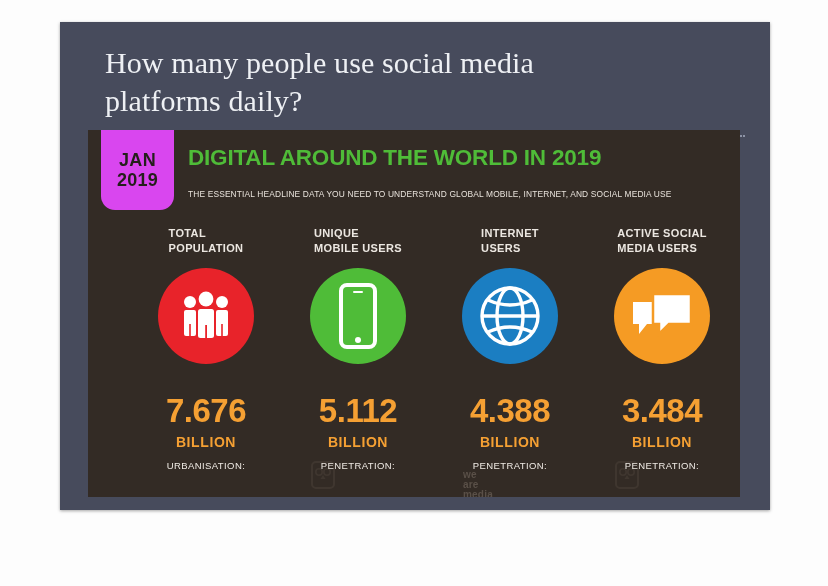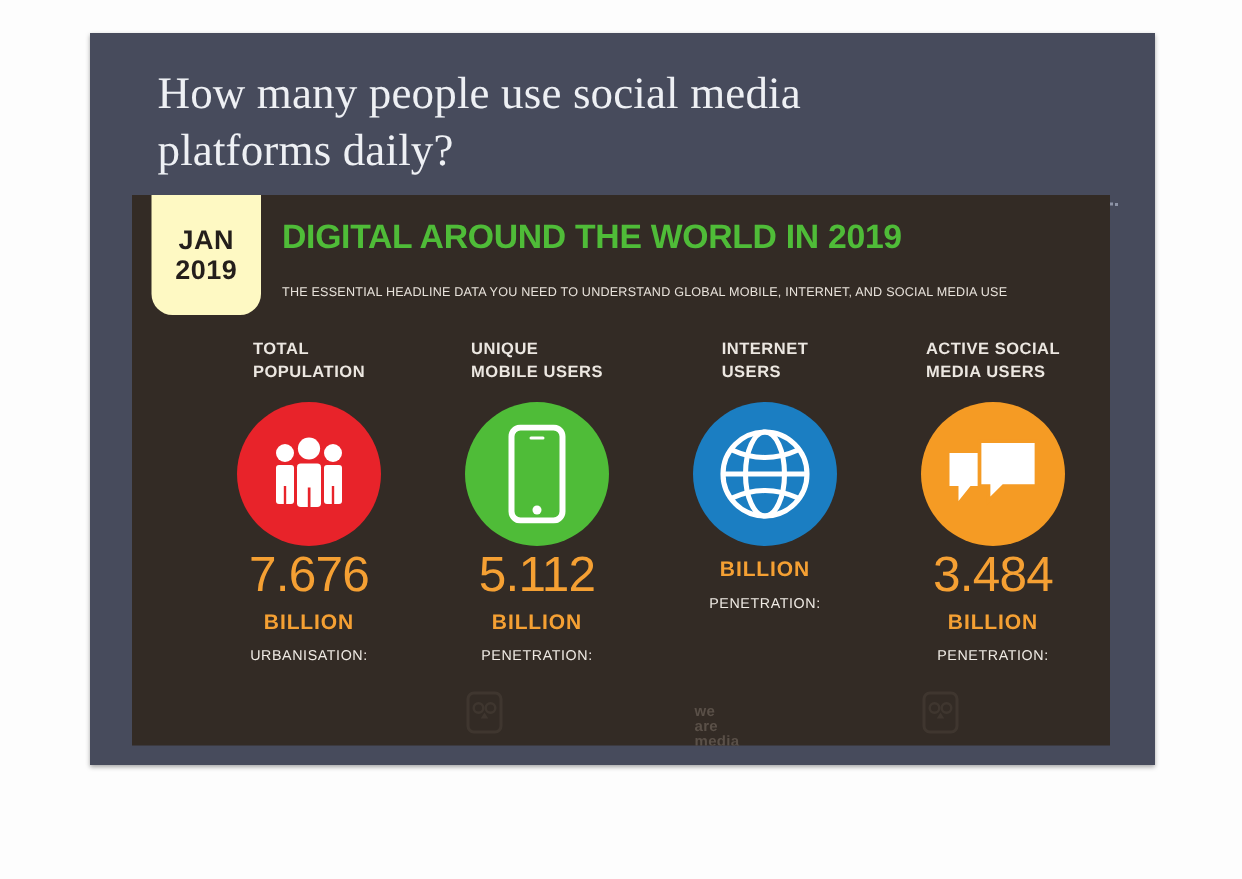--- a/index.html
+++ b/index.html
@@ -34,21 +34,21 @@
   }
 
   
   .info{
     position:absolute;left:28px;top:108px;width:652px;height:367px;
     background:#332b25;overflow:hidden;
   }
   .info-top{position:relative;height:90px;}
   .badge{
     position:absolute;left:13px;top:0;width:73px;height:80px;
-    background:#fef9c3;border-radius:0 0 14px 14px;
+    background:#d946ef;border-radius:0 0 14px 14px;
     display:flex;flex-direction:column;align-items:center;justify-content:center;
     color:#241f1b;font-weight:bold;font-size:18px;line-height:1.12;
     letter-spacing:.3px;
   }
   .info-head{position:absolute;left:100px;top:16px;right:6px;}
   .info-title{
     color:#4fbc38;font-weight:bold;font-size:22.5px;letter-spacing:-.2px;
     line-height:1.05;white-space:nowrap;
   }
   .info-sub{
@@ -76,21 +76,21 @@
     width:96px;height:96px;border-radius:50%;margin-top:10px;
     display:flex;align-items:center;justify-content:center;
     position:relative;
   }
   .c-red{background:#e8232a;}
   .c-green{background:#4fbc38;}
   .c-blue{background:#1b7ec2;}
   .c-orange{background:#f59b24;}
 
   .bignum{
-    margin-top:2px;color:#f5a033;font-weight:normal;
+    margin-top:30px;color:#f5a033;font-weight:bold;
     font-size:33px;line-height:1;letter-spacing:-.5px;
   }
   .billion{
     margin-top:7px;color:#f5a033;font-weight:bold;font-size:14px;
     letter-spacing:.6px;
   }
   .sublabel{
     margin-top:10px;color:#efeae4;font-size:9.5px;letter-spacing:.4px;
   }
 
@@ -206,20 +206,21 @@
             <svg width="66" height="66" viewBox="0 0 66 66">
               <g fill="none" stroke="#fff" stroke-width="3.4">
                 <circle cx="33" cy="33" r="28"></circle>
                 <ellipse cx="33" cy="33" rx="13" ry="28"></ellipse>
                 <line x1="5" y1="33" x2="61" y2="33"></line>
                 <path d="M11 17 q22 10 44 0"></path>
                 <path d="M11 49 q22 -10 44 0"></path>
               </g>
             </svg>
           </div>
+          <div class="bignum">4.388</div>
           <div class="billion">BILLION</div>
           <div class="sublabel">PENETRATION:</div>
         </div>
 
         <div class="col c3">
           <div class="col-label">ACTIVE SOCIAL
 MEDIA USERS</div>
           <div class="circle c-orange">
             <svg width="66" height="60" viewBox="0 0 66 60">
               <path d="M4 16 h26 v22 h-12 l-8 10 v-10 h-6 z" fill="#fff"></path>

